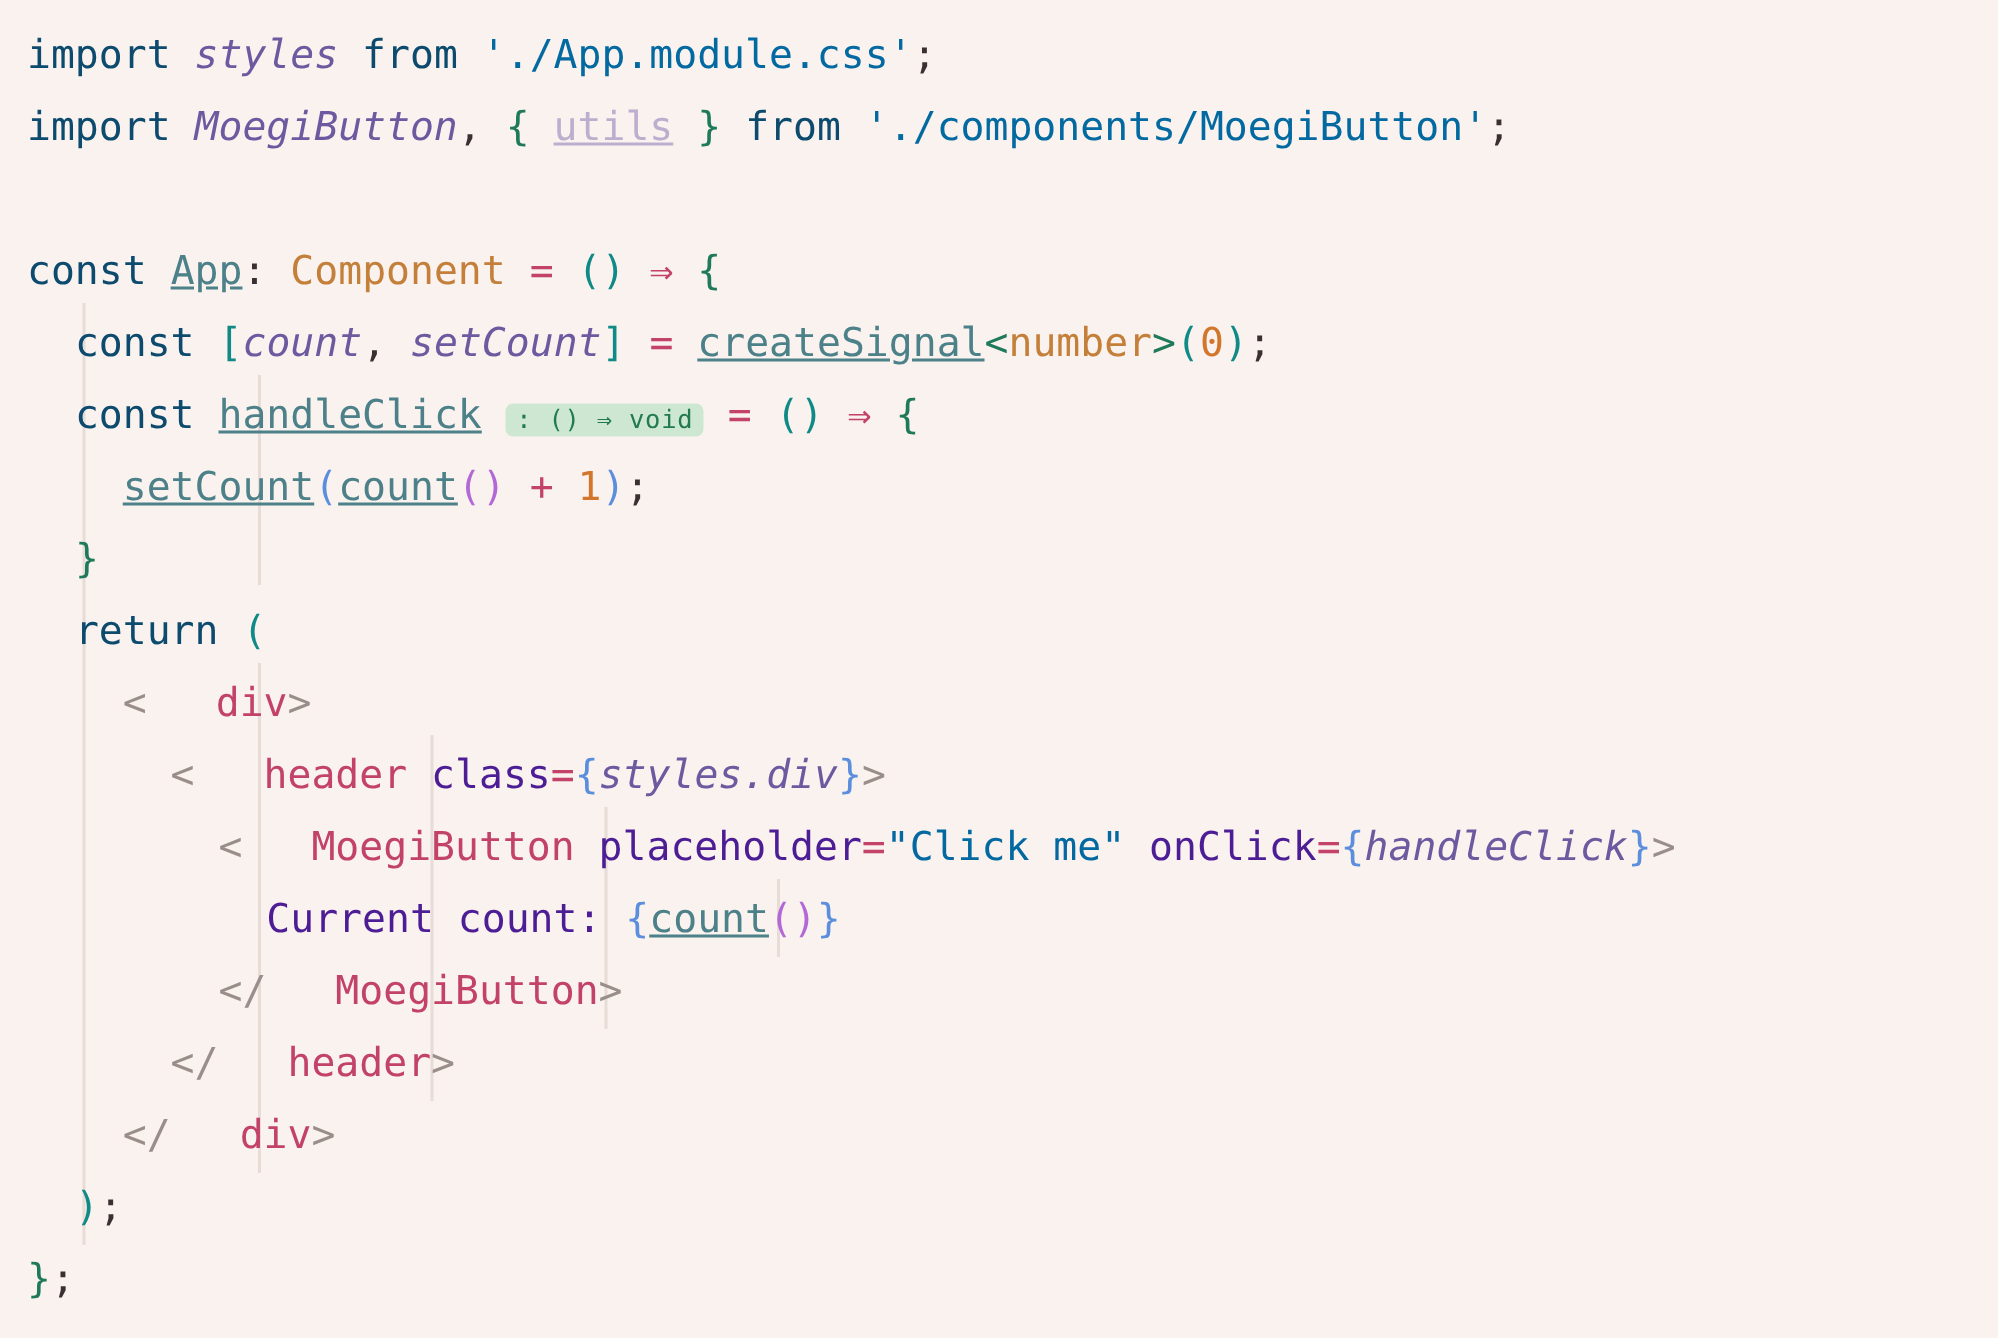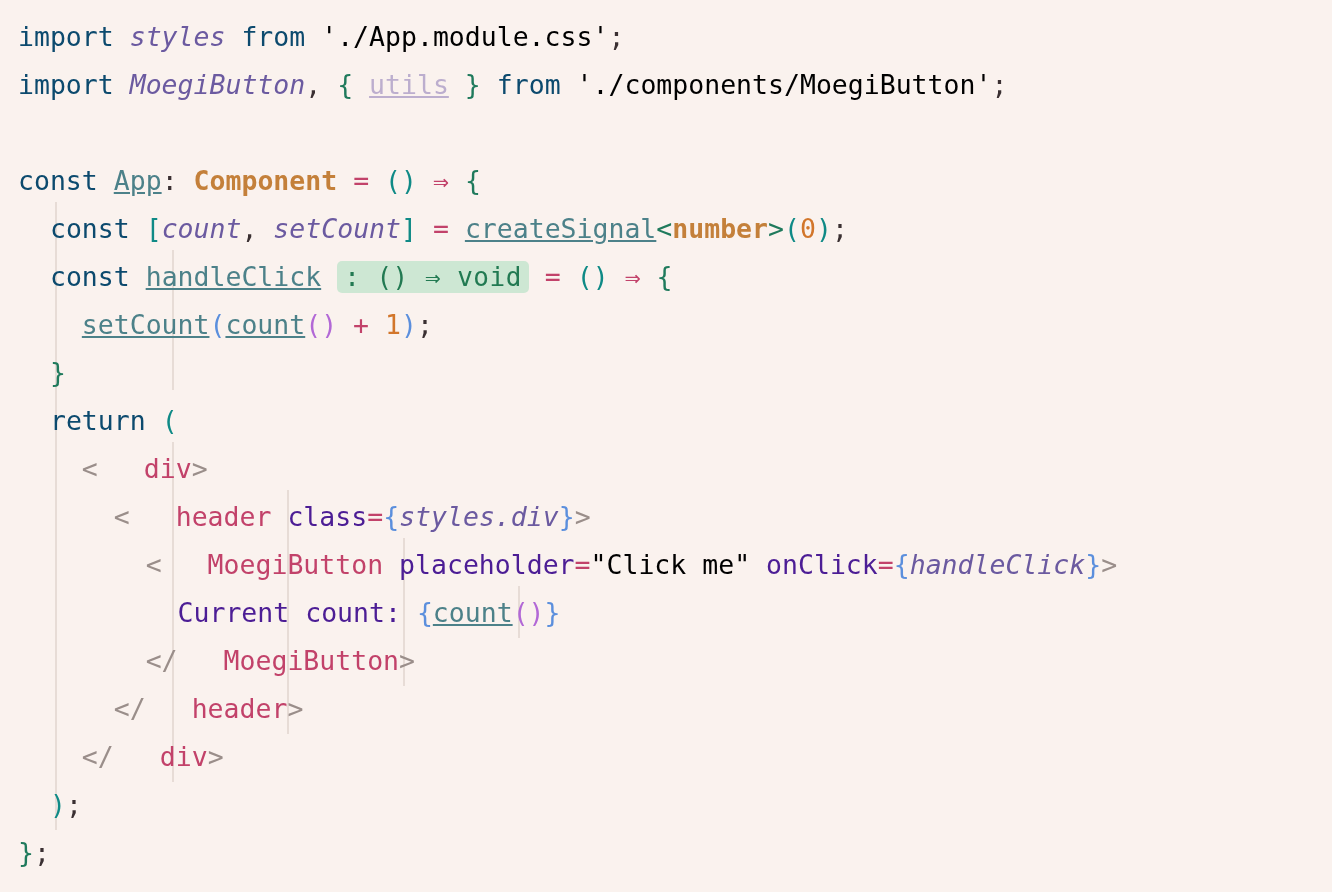--- a/index.html
+++ b/index.html
@@ -51,43 +51,43 @@
   }
   .line {
     height: 48px;
     white-space: pre;
   }
 
   
   .t-kw        { color: #0c4a6e; }   
   .t-var       { color: #6b5aa0; font-style: italic; }   
   .t-varfade   { color: #bcaece; text-decoration: underline; }   
-  .t-str       { color: #000000; }   
+  .t-str       { color: #0369a1; }   
   .t-punc      { color: #3a3032; }   
   .t-brace-g   { color: #1f7a5c; }   
-  .t-type      { color: #c4803a; font-weight: bold; }   
+  .t-type      { color: #c4803a; }   
   .t-func      { color: #4c8189; text-decoration: underline; }   
   .t-num       { color: #d2762b; }   
   .t-op        { color: #c2426a; }   
   .t-br-blue   { color: #5b8fdd; }   
   .t-br-purple { color: #b268d6; }   
   .t-br-teal   { color: #0f8a86; }   
   .t-tag       { color: #c2426a; margin-left: 46px; }   
   .t-angle     { color: #9a8e8a; }   
   .t-attr      { color: #4c1d95; }   
   .t-jsxtext   { color: #4c1d95; }   
   .t-generic   { color: #1f7a5c; }   
 
   
   .inlay {
     background: #cde7d3;
     color: #227a52;
     border-radius: 5px;
     padding: 1px 7px;
-    font-size: 26px;
+    font-size: 17px;
     letter-spacing: 0.5px;
   }
 </style>
 </head>
 <body>
 
 <div id="editor">
   <div id="guides">
       <div class="guide" style="left: 55px; top: 202px; height: 628px;"></div>
       <div class="guide" style="left: 172px; top: 250px; height: 140px;"></div>

